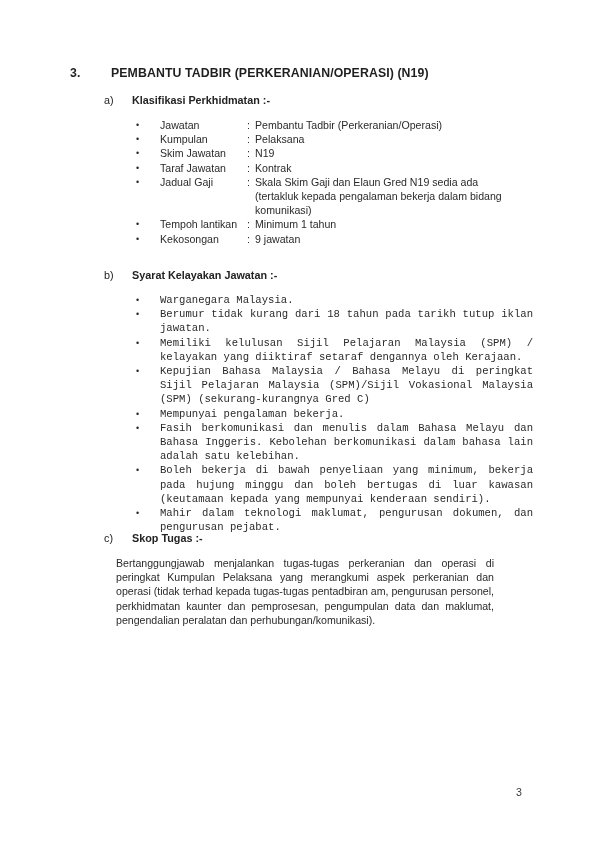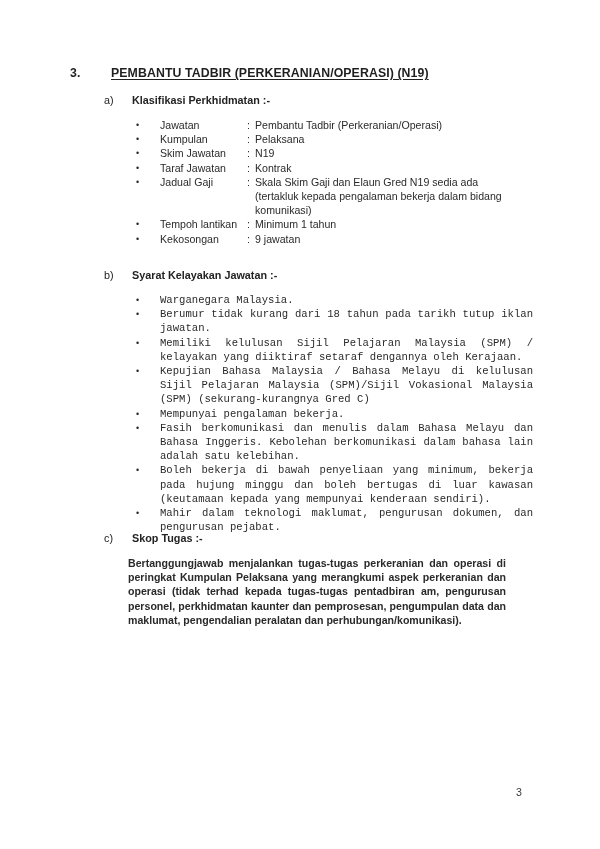--- a/index.html
+++ b/index.html
@@ -25,21 +25,20 @@
     position: absolute;
     top: 66px; left: 70px;
     display: flex;
     font-weight: bold;
     font-size: 12.3px;
     color: #1f1f1f;
     letter-spacing: 0.1px;
   }
   .section-heading .sec-num { width: 30px; }
   .section-heading .sec-title {
-    text-decoration: underline;
     text-underline-offset: 2px;
     padding-left: 11px;
   }
 
   
   .sub-head {
     position: absolute;
     left: 104px;
     display: flex;
     font-size: 10.8px;
@@ -70,24 +69,23 @@
   .b-text {
     width: 373px;
     flex: 0 0 373px;
     text-align: justify;
     font-family: Liberation Mono, monospace;
   }
 
   
   .c-para {
     position: absolute;
-    top: 556px; left: 128px;
+    top: 556px; left: 116px;
     width: 378px;
     text-align: justify;
-    font-weight: bold;
   }
 
   
   .page-num {
     position: absolute;
     top: 785px; left: 516px;
     font-size: 10.6px;
     color: #3a3a3a;
   }
 </style>
@@ -164,21 +162,21 @@
     <div class="b-row">
       <span class="bullet-cell">•</span>
       <span class="b-text">Berumur tidak kurang dari 18 tahun pada tarikh tutup iklan jawatan.</span>
     </div>
     <div class="b-row">
       <span class="bullet-cell">•</span>
       <span class="b-text">Memiliki kelulusan Sijil Pelajaran Malaysia (SPM) / kelayakan yang diiktiraf setaraf dengannya oleh Kerajaan.</span>
     </div>
     <div class="b-row">
       <span class="bullet-cell">•</span>
-      <span class="b-text">Kepujian Bahasa Malaysia / Bahasa Melayu di kelulusan Sijil Pelajaran Malaysia (SPM)/Sijil Vokasional Malaysia (SPM) (sekurang-kurangnya Gred C)</span>
+      <span class="b-text">Kepujian Bahasa Malaysia / Bahasa Melayu di peringkat Sijil Pelajaran Malaysia (SPM)/Sijil Vokasional Malaysia (SPM) (sekurang-kurangnya Gred C)</span>
     </div>
     <div class="b-row">
       <span class="bullet-cell">•</span>
       <span class="b-text">Mempunyai pengalaman bekerja.</span>
     </div>
     <div class="b-row">
       <span class="bullet-cell">•</span>
       <span class="b-text">Fasih berkomunikasi dan menulis dalam Bahasa Melayu dan Bahasa Inggeris. Kebolehan berkomunikasi dalam bahasa lain adalah satu kelebihan.</span>
     </div>
     <div class="b-row">

